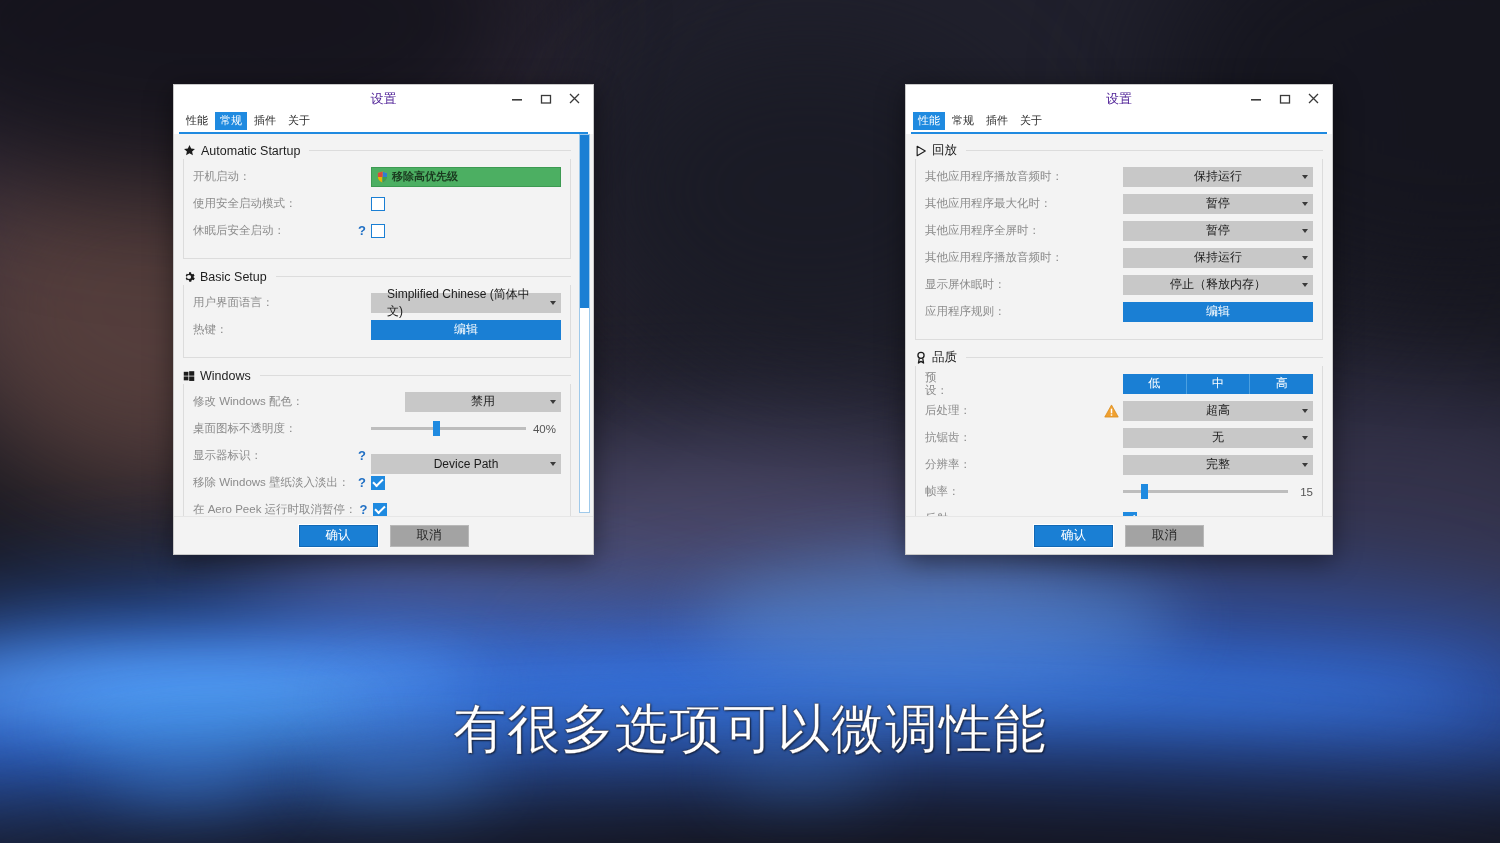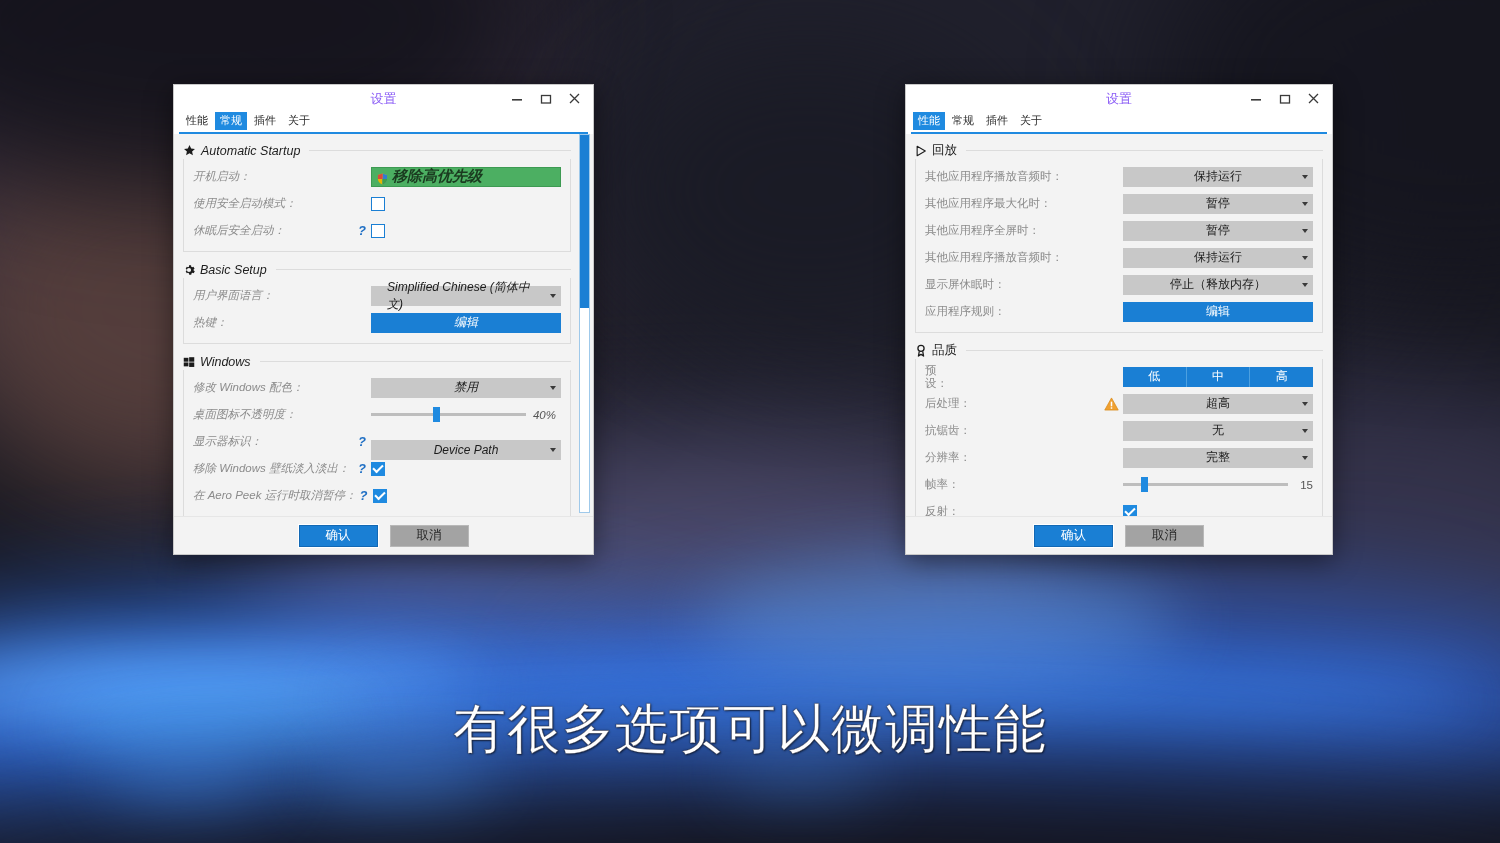--- a/index.html
+++ b/index.html
@@ -37,21 +37,21 @@
     color:#2b2b2b;
     display:flex; flex-direction:column;
   }
   .win-title {
     height:27px; background:#ffffff;
     position:relative; flex:0 0 auto;
     border-bottom:1px solid #ffffff;
   }
   .win-title .tt {
     position:absolute; left:0; right:0; top:0; height:27px;
-    line-height:27px; text-align:center; font-size:13px; color:#8b5cf6;
+    line-height:27px; text-align:center; font-size:13px; color:#4c1d95;
   }
   .win-ctrls { position:absolute; right:4px; top:0; height:27px; display:flex; align-items:center; }
   .win-ctrls .btn {
     width:29px; height:22px; display:flex; align-items:center; justify-content:center;
     color:#3a3a3a;
   }
   .win-ctrls .btn svg { display:block; }
 
   .tabs {
     flex:0 0 auto; height:22px; background:#ffffff;
@@ -69,21 +69,21 @@
 
   .win-body {
     flex:1 1 auto; position:relative; background:#f3f3f3;
     padding:8px 9px 0 9px; overflow:hidden;
   }
 
   
   .group { position:relative; margin-bottom:9px; }
   .group-frame {
     border:1px solid #dcdcdc; border-top:none;
-    padding:4px 9px 7px 9px; background:transparent;
+    padding:4px 9px 14px 9px; background:transparent;
   }
   .group-head {
     display:flex; align-items:center; gap:5px;
     font-size:12.5px; color:#1e1e1e; height:17px;
     position:relative;
   }
   .group-head .ghline { flex:1 1 auto; height:1px; background:#dcdcdc; margin-left:4px; }
   .group-head .gicon { display:flex; align-items:center; }
 
   
@@ -112,21 +112,21 @@
   
   .bluebtn {
     background:#1a7fd4; color:#ffffff; height:20px;
     display:flex; align-items:center; justify-content:center;
     font-size:12px;
   }
   
   .greenbtn {
     background:#4caf62; height:20px; border:1px solid #3d9a52;
     display:flex; align-items:center; gap:4px; padding-left:5px;
-    font-size:15px; color:#1a3a1f; font-weight:bold;
+    font-size:11px; color:#1a3a1f; font-weight:bold;
   }
   .shield {
     width:11px; height:12px; flex:0 0 auto; position:relative;
   }
 
   
   .cbx {
     width:14px; height:14px; border:1.5px solid #1a7fd4; background:#ffffff;
     display:flex; align-items:center; justify-content:center;
   }
@@ -227,21 +227,21 @@
 
   <div class="tabs">
     <div class="tab">性能</div>
     <div class="tab active">常规</div>
     <div class="tab">插件</div>
     <div class="tab">关于</div>
     <div class="tabs-underline"></div>
   </div>
 
   <div class="win-body">
-    <div style="position:absolute;left:9px;right:22px;top:8px;bottom:0;font-style:italic;">
+    <div style="position:absolute;left:9px;right:22px;top:8px;bottom:0;">
 
       <div class="group">
         <div class="group-head">
           <span class="gicon">
             <svg width="13" height="13" viewBox="0 0 16 16">
                 <path d="M8 1.2l2 4.3 4.7.5-3.5 3.2 1 4.6L8 11.4 3.8 13.8l1-4.6L1.3 6l4.7-.5z" fill="#1c1c1c"></path>
               </svg>
           </span>
           <span>Automatic Startup</span>
           <span class="ghline"></span>
@@ -326,21 +326,21 @@
             </svg>
           </span>
           <span>Windows</span>
           <span class="ghline"></span>
         </div>
         <div class="group-frame">
           <div class="row">
             <span class="lbl">修改 Windows 配色：</span>
             <span class="spacer"></span>
             <div class="ctl-wrap">
-              <div class="combo" style="width:190px;">
+              <div class="combo" style="width:156px;">
                 <span>禁用</span>
                 <span class="arrow"></span>
               </div>
             </div>
           </div>
           <div class="row">
             <span class="lbl">桌面图标不透明度：</span>
             <span class="spacer"></span>
             <div class="ctl-wrap" style="width:190px;">
               <div class="slider" style="width:155px;">

